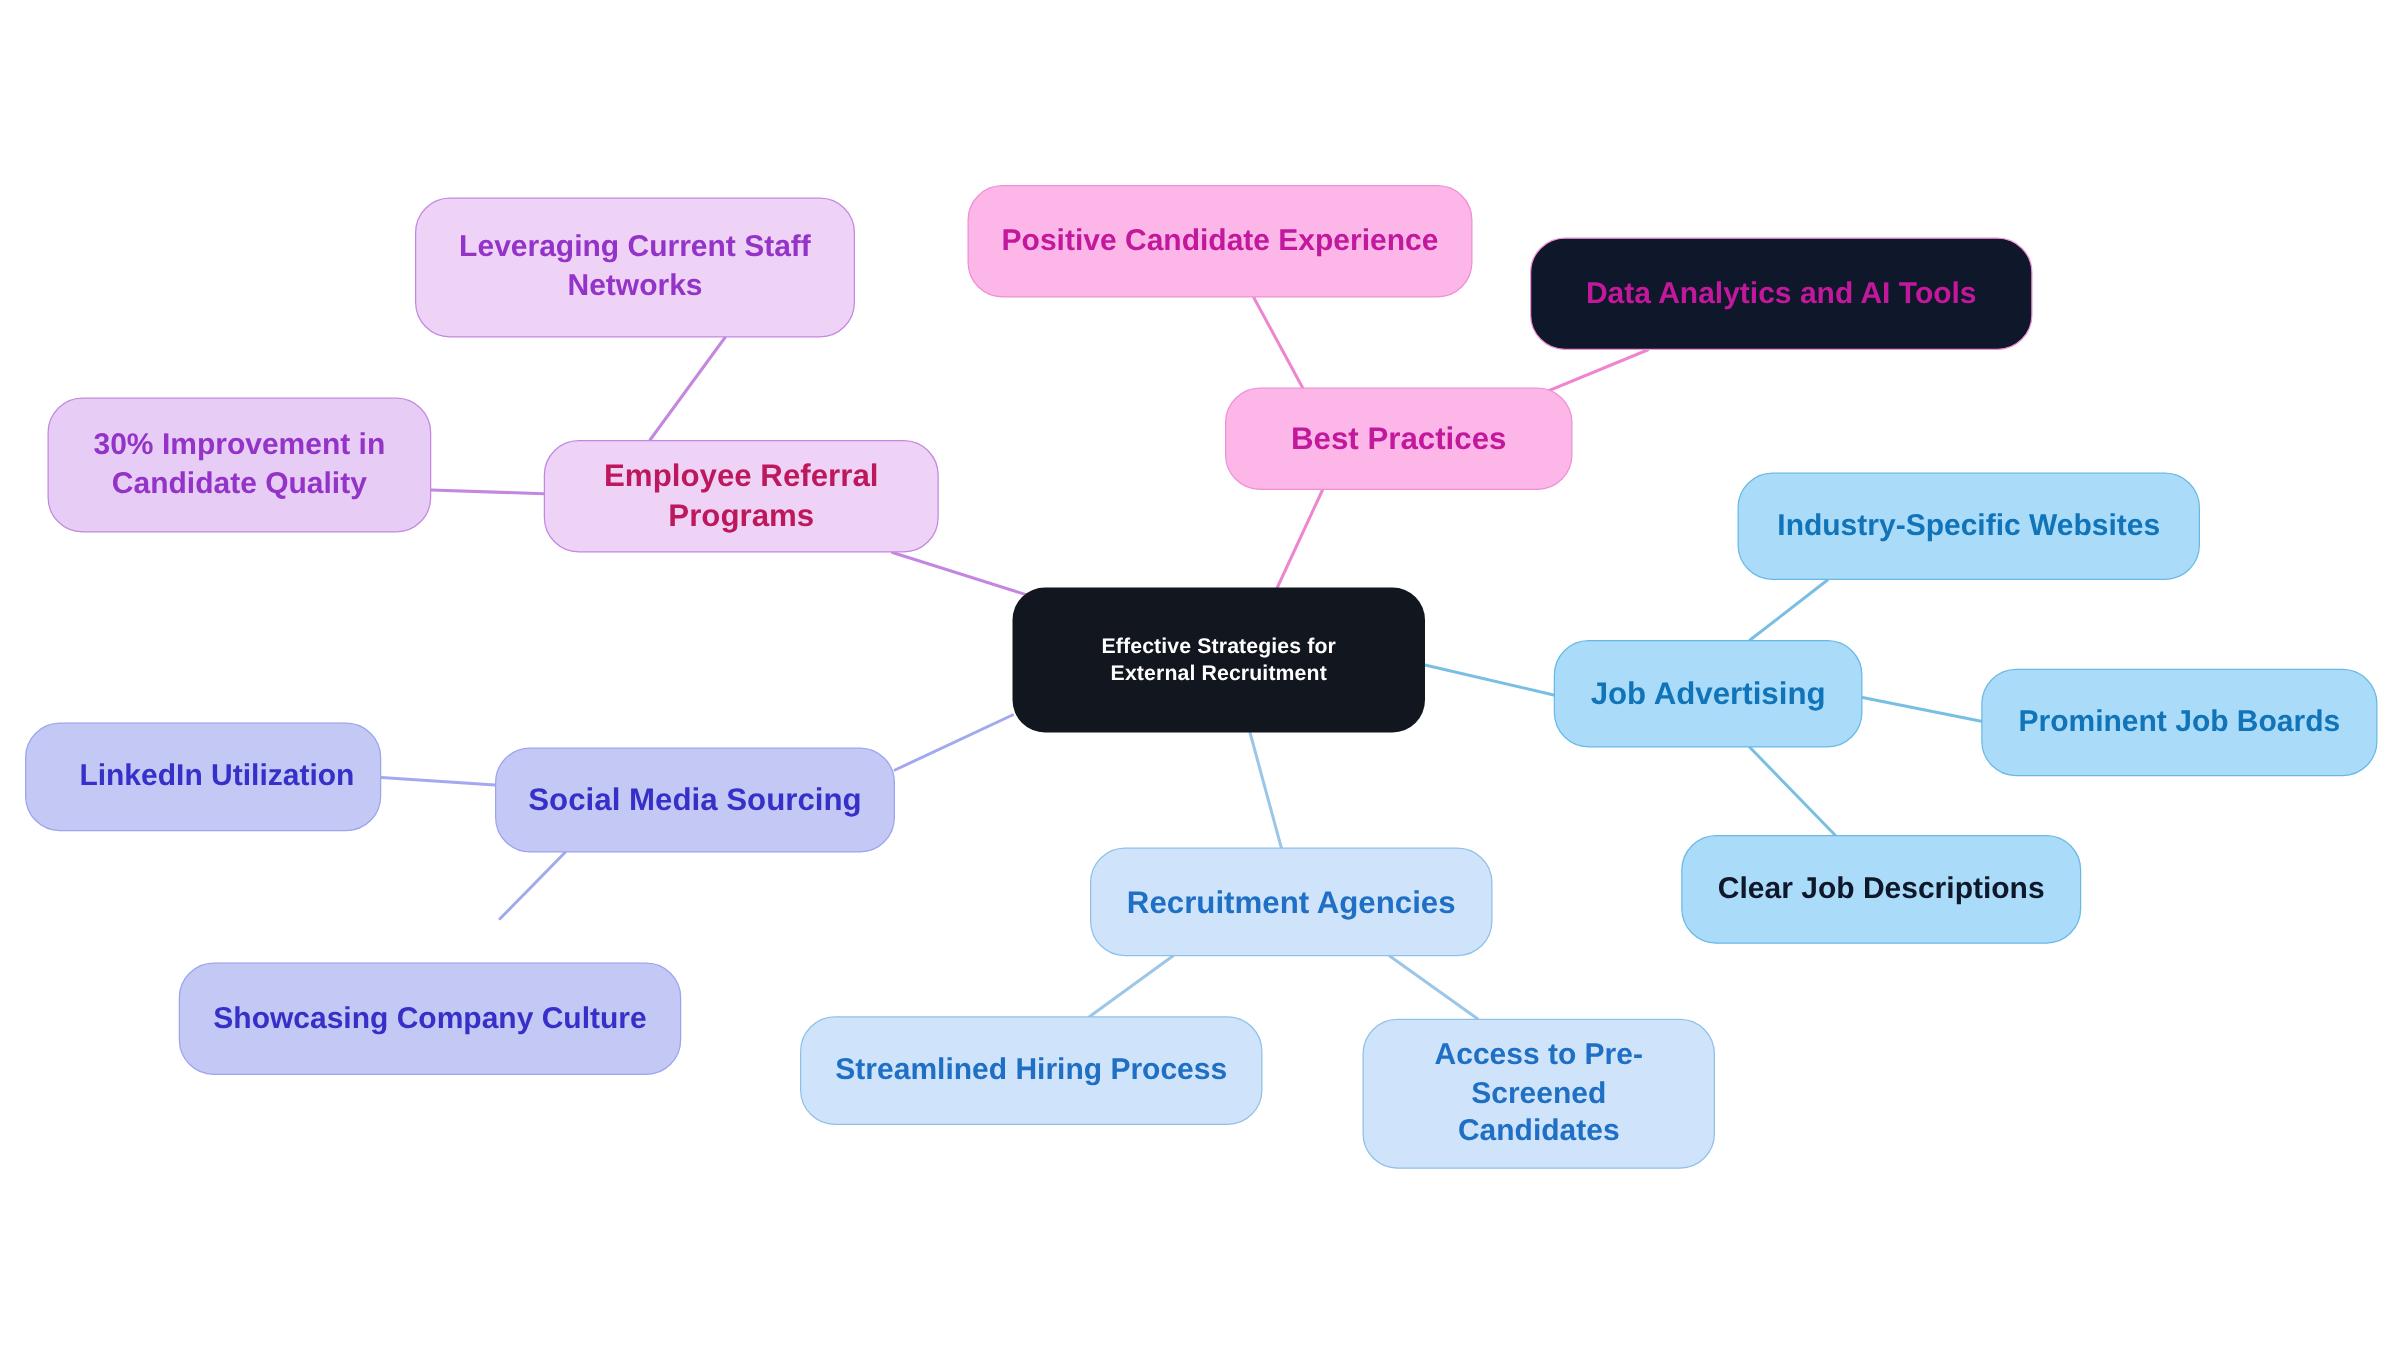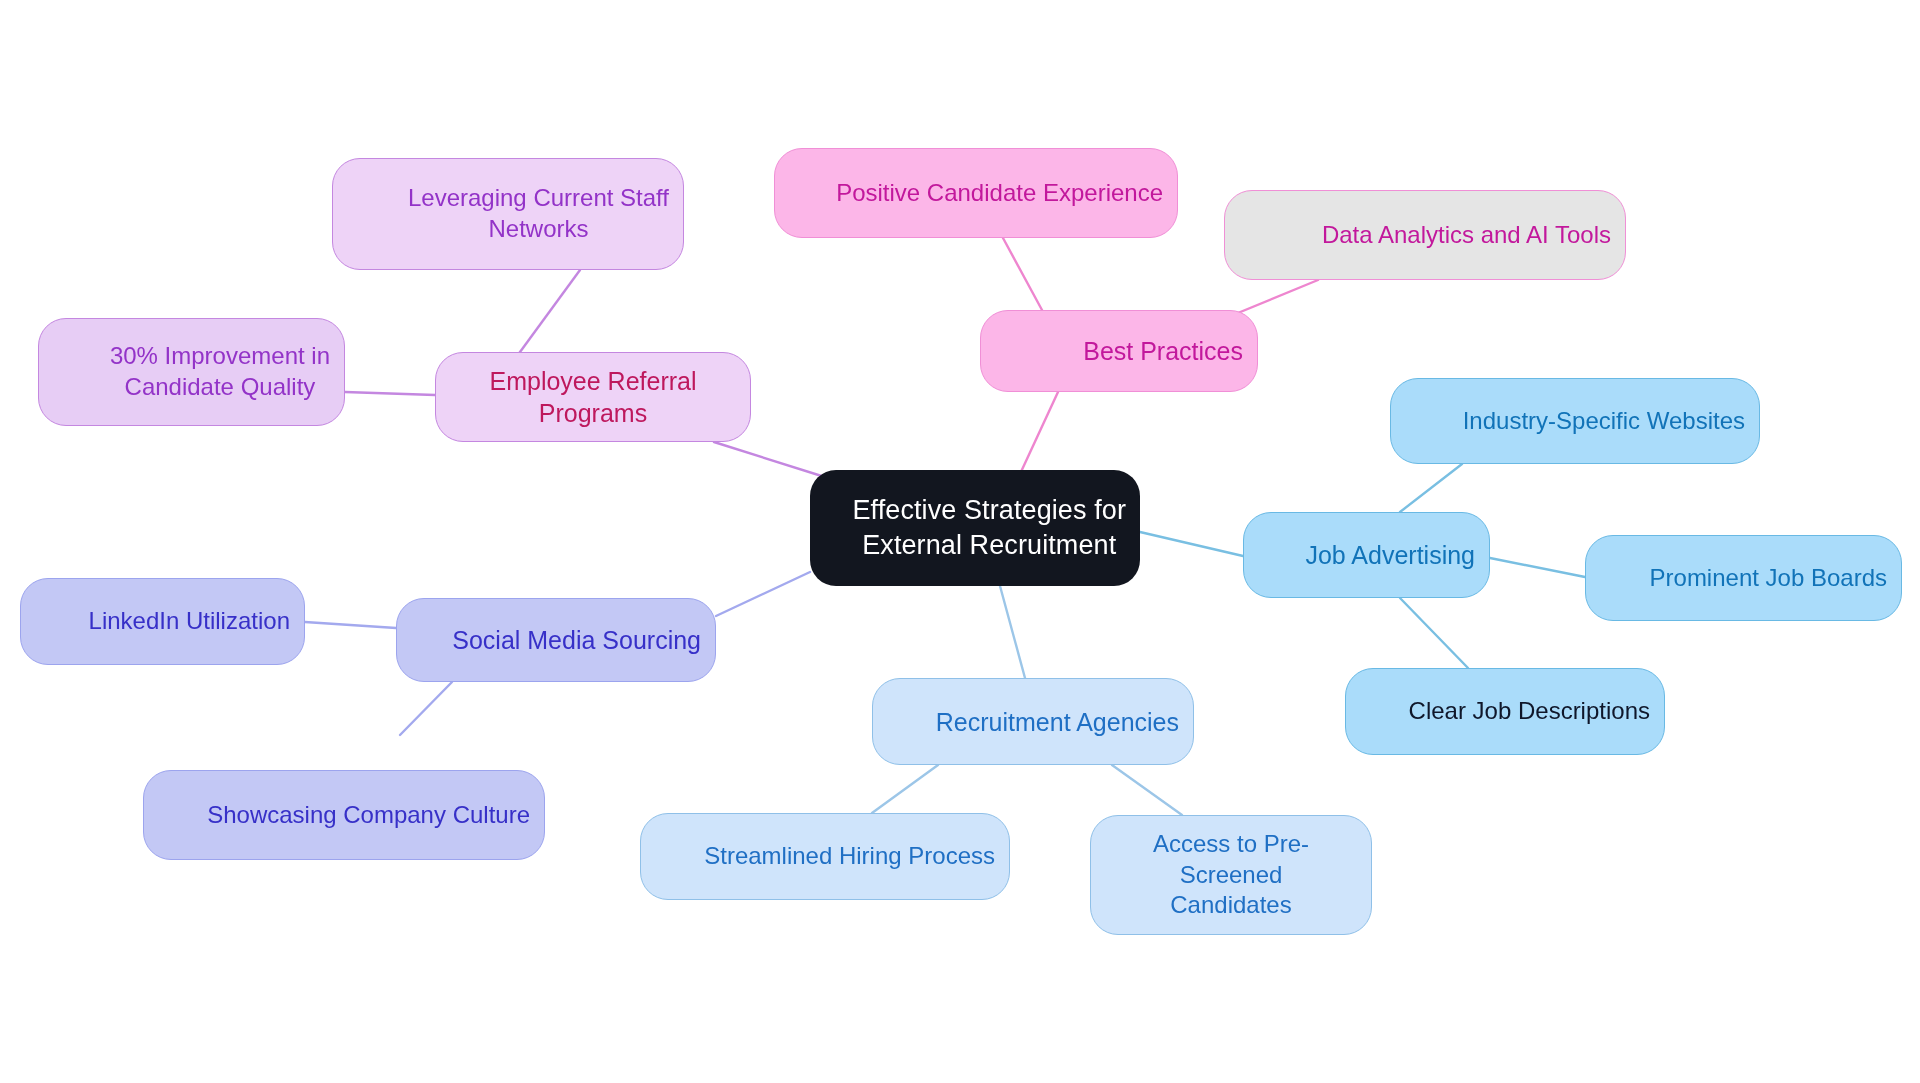--- a/index.html
+++ b/index.html
@@ -24,33 +24,34 @@
     top: 0;
     width: 1920px;
     height: 1083px;
     pointer-events: none;
   }
   .node {
     position: absolute;
     box-sizing: border-box;
     display: flex;
     align-items: center;
-    justify-content: flex-end;
+    justify-content: center;
     text-align: center;
     border-radius: 28px;
     border-style: solid;
     border-width: 1.5px;
     line-height: 1.28;
     white-space: pre-line;
     padding: 4px 14px;
+    font-weight: bold;
   }
   .node.root {
     border-radius: 26px;
     border-width: 0;
-    font-size: 27px;
+    font-size: 17px;
     letter-spacing: 0.1px;
   }
   .node.branch {
     font-size: 25px;
   }
   .node.leaf {
     font-size: 24px;
   }
 </style>
 </head>
@@ -78,21 +79,21 @@
   <div id="node-layer">
       <div class="node root" style="left: 810px; top: 470px; width: 330px; height: 116px; background: rgb(18, 22, 31); color: rgb(255, 255, 255); border: none;"><span>Effective Strategies for
 External Recruitment</span></div>
       <div class="node branch" style="left: 435px; top: 352px; width: 316px; height: 90px; background: rgb(238, 211, 247); color: #be185d; border-color: rgb(196, 135, 224);"><span>Employee Referral Programs</span></div>
       <div class="node leaf" style="left: 332px; top: 158px; width: 352px; height: 112px; background: rgb(238, 211, 247); color: rgb(147, 51, 200); border-color: rgb(196, 135, 224);"><span>Leveraging Current Staff
 Networks</span></div>
       <div class="node leaf" style="left: 38px; top: 318px; width: 307px; height: 108px; background: rgb(231, 205, 245); color: rgb(147, 51, 200); border-color: rgb(196, 135, 224);"><span>30% Improvement in
 Candidate Quality</span></div>
       <div class="node branch" style="left: 980px; top: 310px; width: 278px; height: 82px; background: rgb(252, 182, 232); color: rgb(194, 24, 156); border-color: rgb(240, 143, 214);"><span>Best Practices</span></div>
       <div class="node leaf" style="left: 774px; top: 148px; width: 404px; height: 90px; background: rgb(252, 182, 232); color: rgb(194, 24, 156); border-color: rgb(240, 143, 214);"><span>Positive Candidate Experience</span></div>
-      <div class="node leaf" style="left: 1224px; top: 190px; width: 402px; height: 90px; background: #e5e5e5; color: rgb(194, 24, 156); border-color: rgb(240, 143, 214);"><span>Data Analytics and AI Tools</span></div>
+      <div class="node leaf" style="left: 1224px; top: 190px; width: 402px; height: 90px; background: #0f172a; color: rgb(194, 24, 156); border-color: rgb(240, 143, 214);"><span>Data Analytics and AI Tools</span></div>
       <div class="node branch" style="left: 1243px; top: 512px; width: 247px; height: 86px; background: rgb(170, 220, 250); color: rgb(17, 115, 184); border-color: rgb(105, 185, 228);"><span>Job Advertising</span></div>
       <div class="node leaf" style="left: 1390px; top: 378px; width: 370px; height: 86px; background: rgb(170, 220, 250); color: rgb(17, 115, 184); border-color: rgb(105, 185, 228);"><span>Industry-Specific Websites</span></div>
       <div class="node leaf" style="left: 1585px; top: 535px; width: 317px; height: 86px; background: rgb(170, 220, 250); color: rgb(17, 115, 184); border-color: rgb(105, 185, 228);"><span>Prominent Job Boards</span></div>
       <div class="node leaf" style="left: 1345px; top: 668px; width: 320px; height: 87px; background: rgb(170, 220, 250); color: #0f172a; border-color: rgb(105, 185, 228);"><span>Clear Job Descriptions</span></div>
       <div class="node branch" style="left: 872px; top: 678px; width: 322px; height: 87px; background: rgb(207, 228, 251); color: rgb(31, 111, 196); border-color: rgb(143, 192, 232);"><span>Recruitment Agencies</span></div>
       <div class="node leaf" style="left: 640px; top: 813px; width: 370px; height: 87px; background: rgb(207, 228, 251); color: rgb(31, 111, 196); border-color: rgb(143, 192, 232);"><span>Streamlined Hiring Process</span></div>
       <div class="node leaf" style="left: 1090px; top: 815px; width: 282px; height: 120px; background: rgb(207, 228, 251); color: rgb(31, 111, 196); border-color: rgb(143, 192, 232);"><span>Access to Pre-Screened
 Candidates</span></div>
       <div class="node branch" style="left: 396px; top: 598px; width: 320px; height: 84px; background: rgb(195, 200, 245); color: rgb(55, 48, 200); border-color: rgb(156, 164, 238);"><span>Social Media Sourcing</span></div>
       <div class="node leaf" style="left: 20px; top: 578px; width: 285px; height: 87px; background: rgb(195, 200, 245); color: rgb(55, 48, 200); border-color: rgb(156, 164, 238); padding-left: 36px;"><span>LinkedIn Utilization</span></div>

